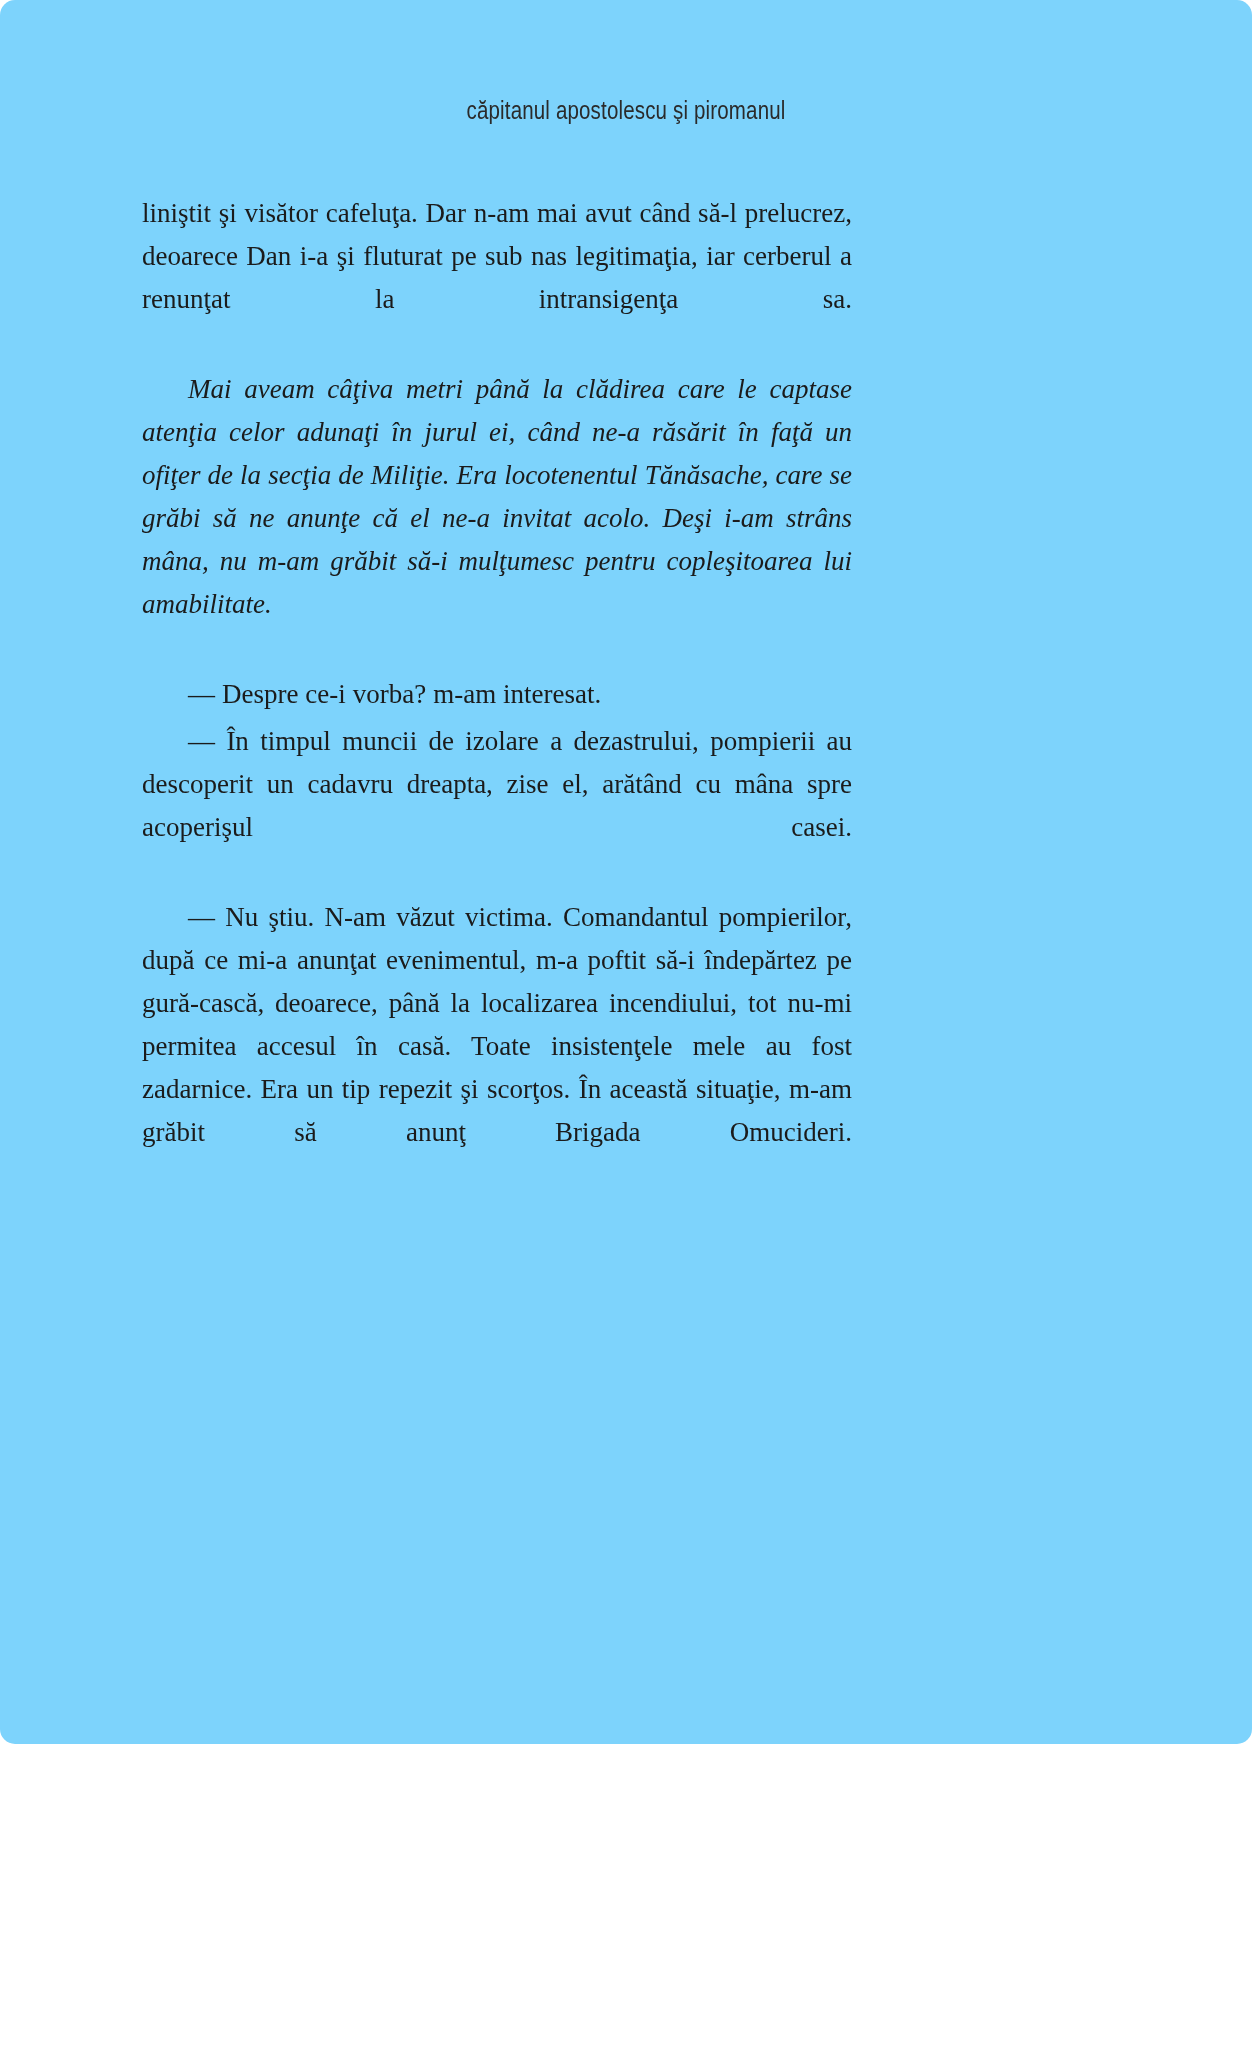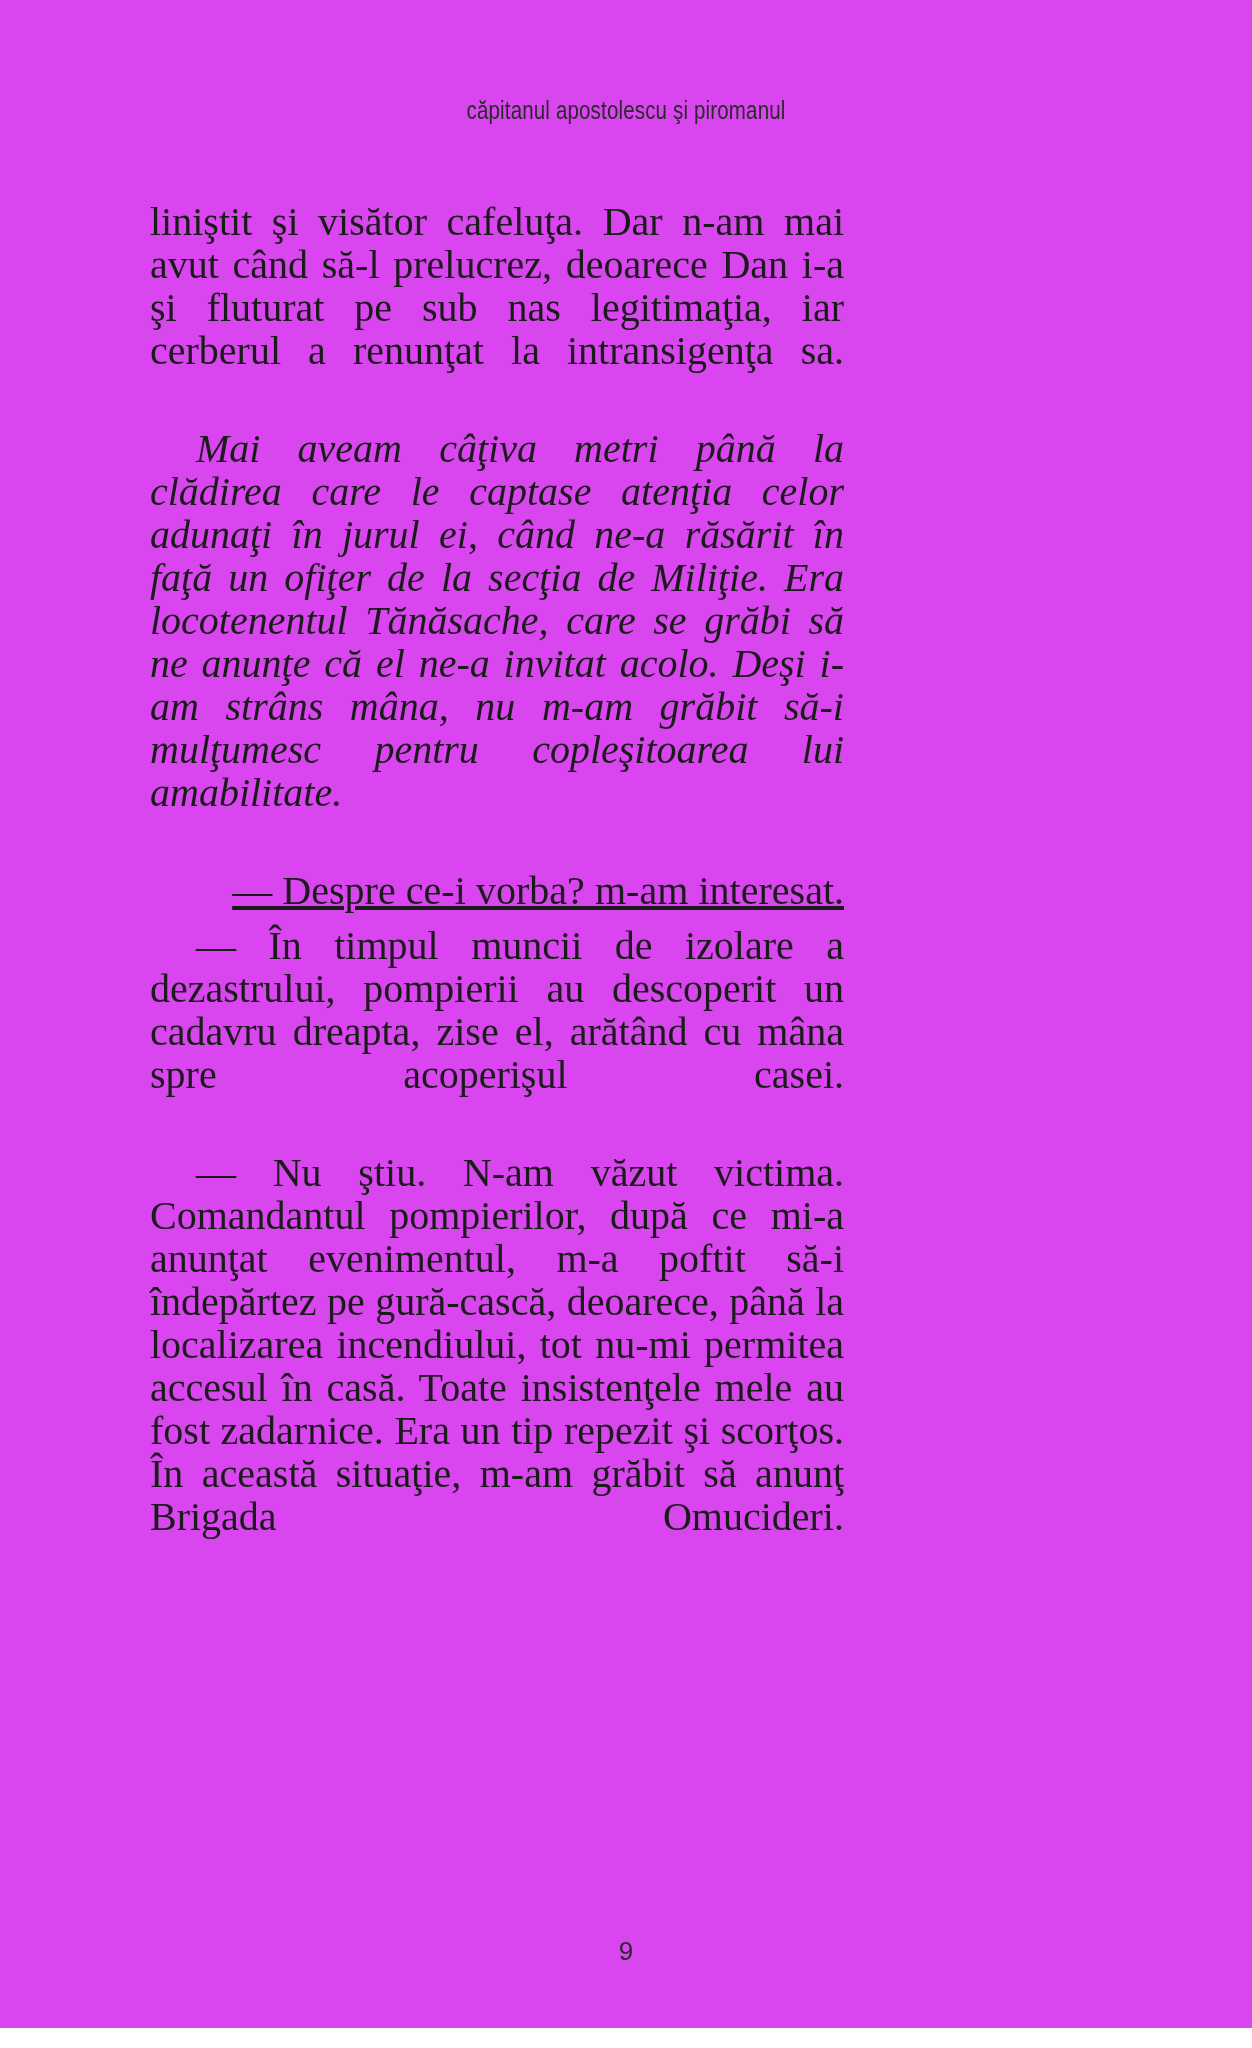--- a/index.html
+++ b/index.html
@@ -3,24 +3,25 @@
 <meta charset="utf-8">
 <style>
   html, body {
     margin: 0;
     padding: 0;
     background: #ffffff;
   }
   .page {
     position: relative;
     width: 1252px;
-    height: 2028px;
-    background: #d946ef;
+    height: 1744px;
+    background: #7dd3fc;
     overflow: hidden;
     font-family: "Liberation Serif", "DejaVu Serif", serif;
+    border-radius: 15px;
   }
 
   
   .running-head {
     position: absolute;
     top: 96px;
     left: 0;
     width: 1252px;
     text-align: center;
     font-family: "Liberation Sans", "DejaVu Sans", sans-serif;
@@ -34,40 +35,40 @@
 
   
   .textblock {
     position: absolute;
     top: 188px;
     left: 138px;
     width: 718px;
   }
 
   .para {
-    margin: 12px;
-    font-size: 40px;
+    margin: 4px;
+    font-size: 27px;
     line-height: 43px;
     color: #1b1b1b;
     text-align: justify;
     text-justify: inter-word;
     hyphens: manual;
     word-spacing: 0.2px;
   }
   .para.cont { text-indent: 0; }
   .para.ind  { text-indent: 46px; font-style: italic; }
   .para.dlg  { text-indent: 46px; }
 
   
   .para::after {
     content: "";
     display: inline-block;
     width: 100%;
   }
-  .para.nojust { text-align: right; text-decoration: underline; }
+  .para.nojust { text-align: left; }
   .para.nojust::after { content: none; }
 
   
   .folio {
     position: absolute;
     top: 1936px;
     left: 0;
     width: 1252px;
     text-align: center;
     font-family: "Liberation Sans", "DejaVu Sans", sans-serif;

